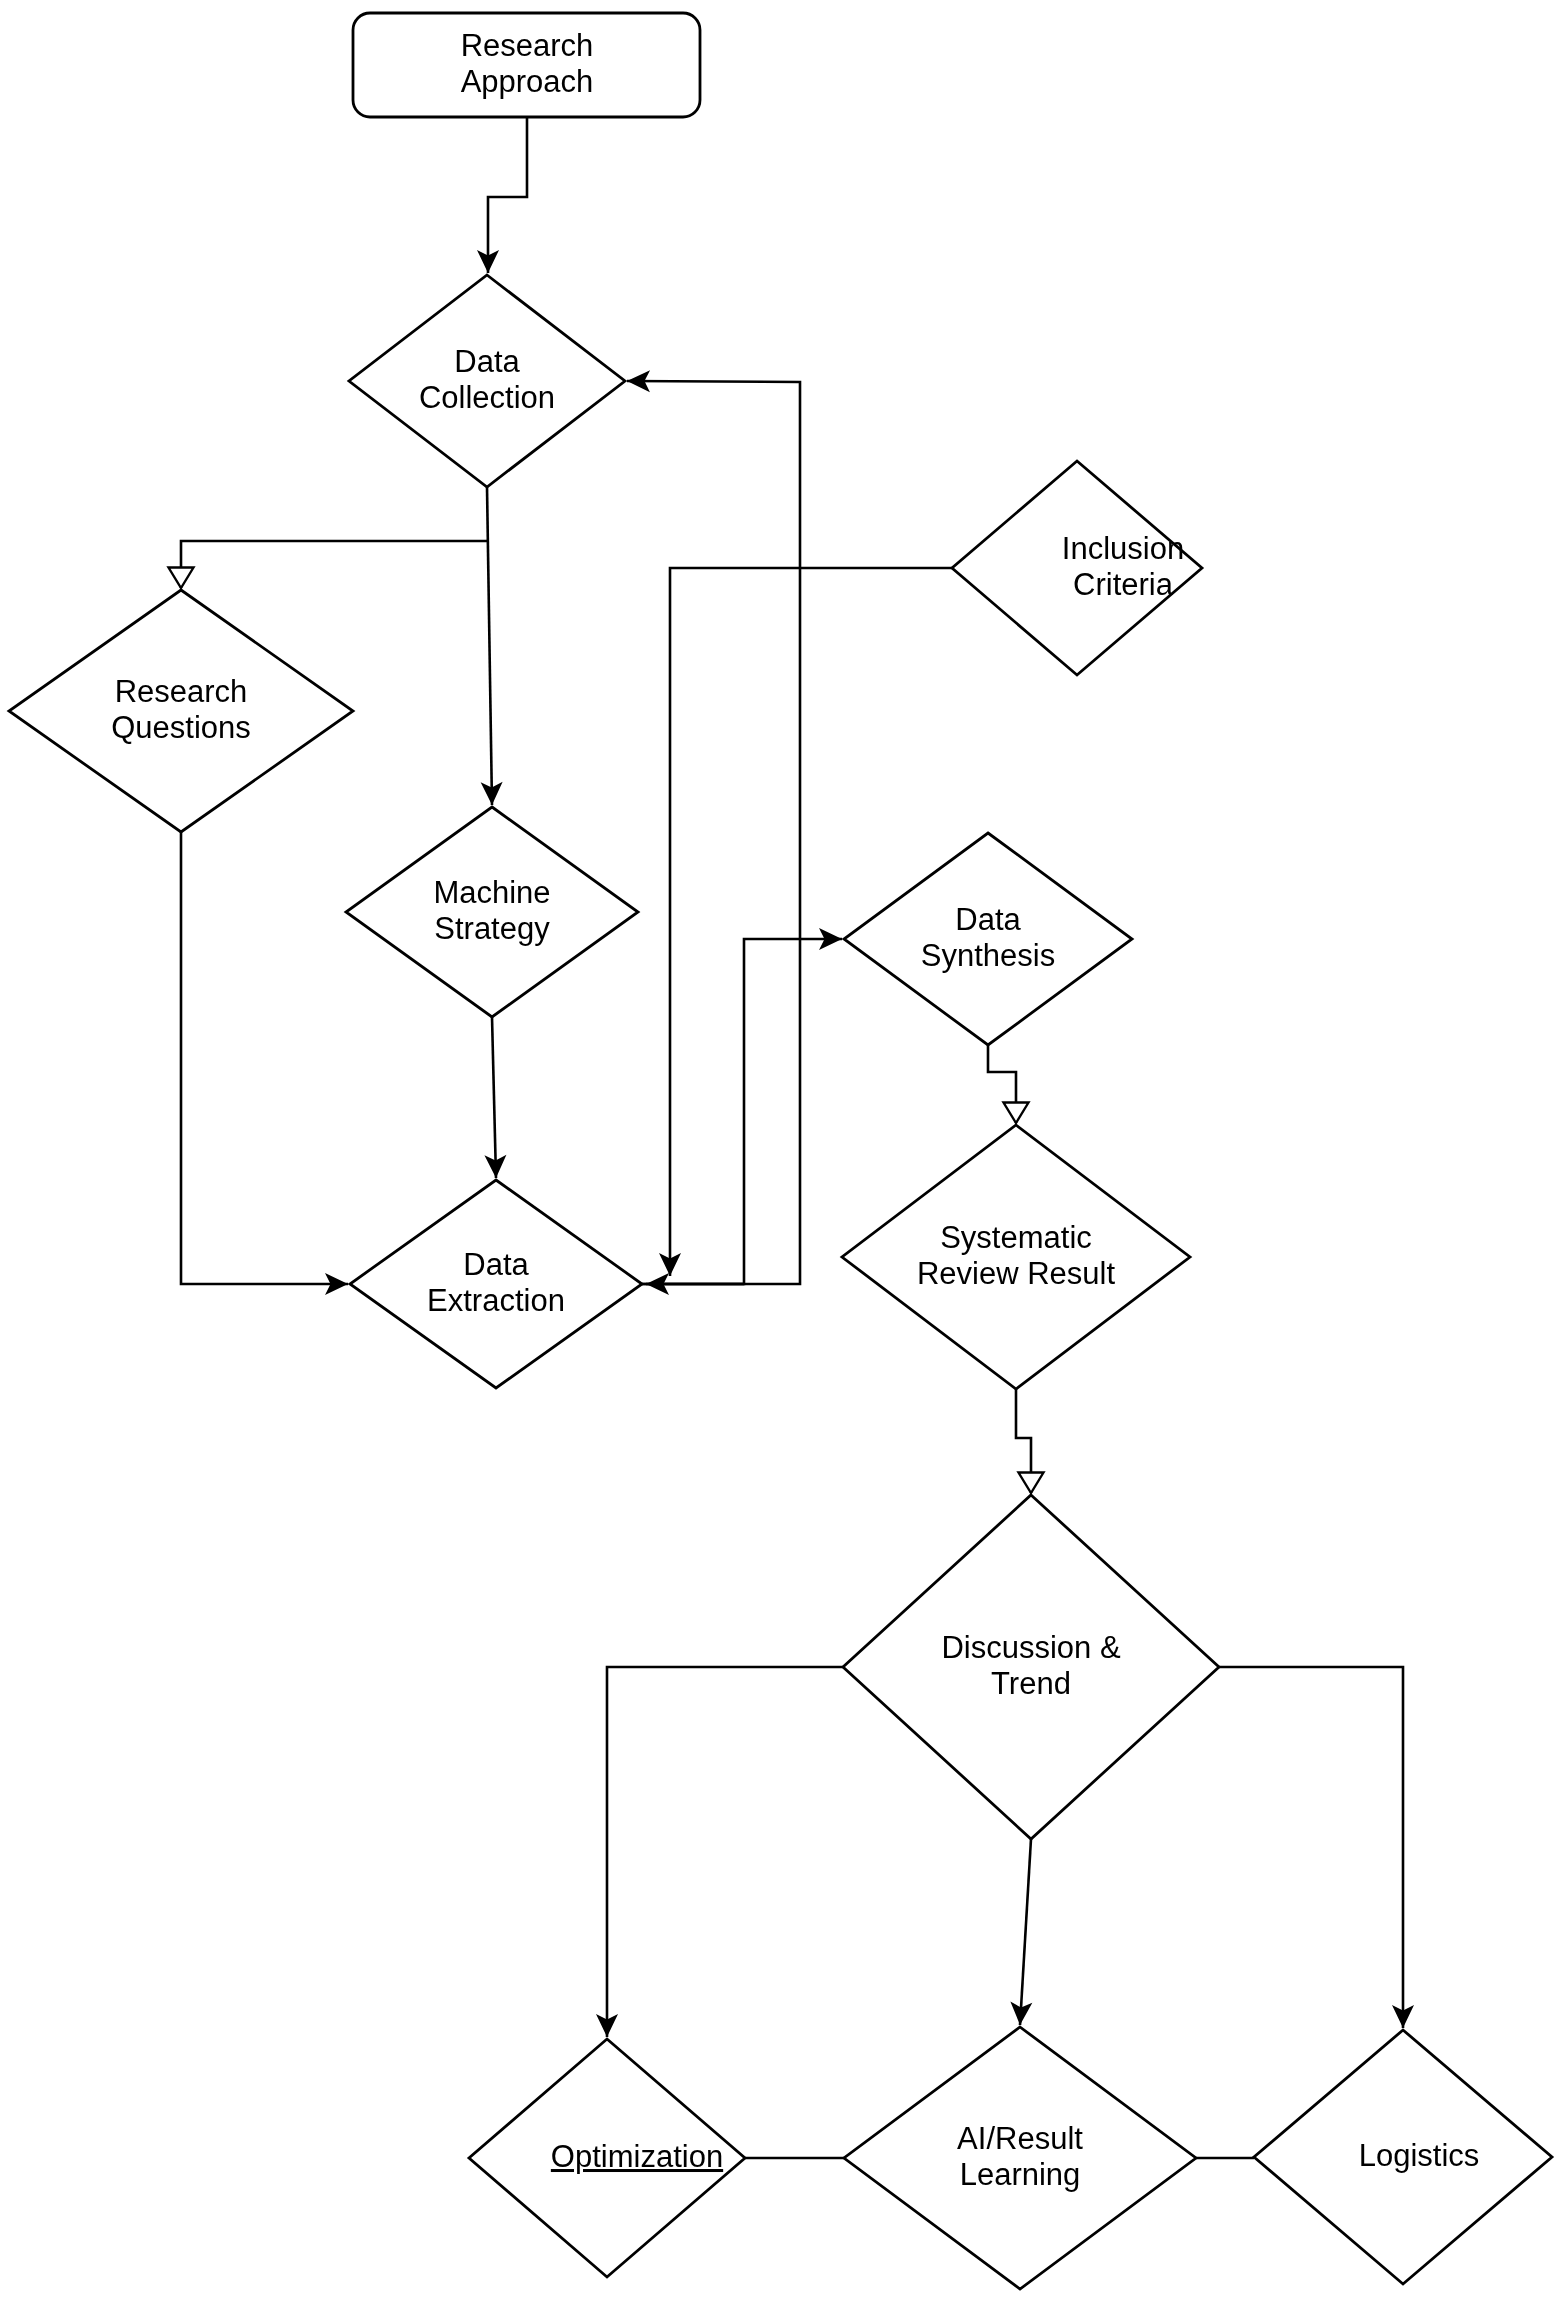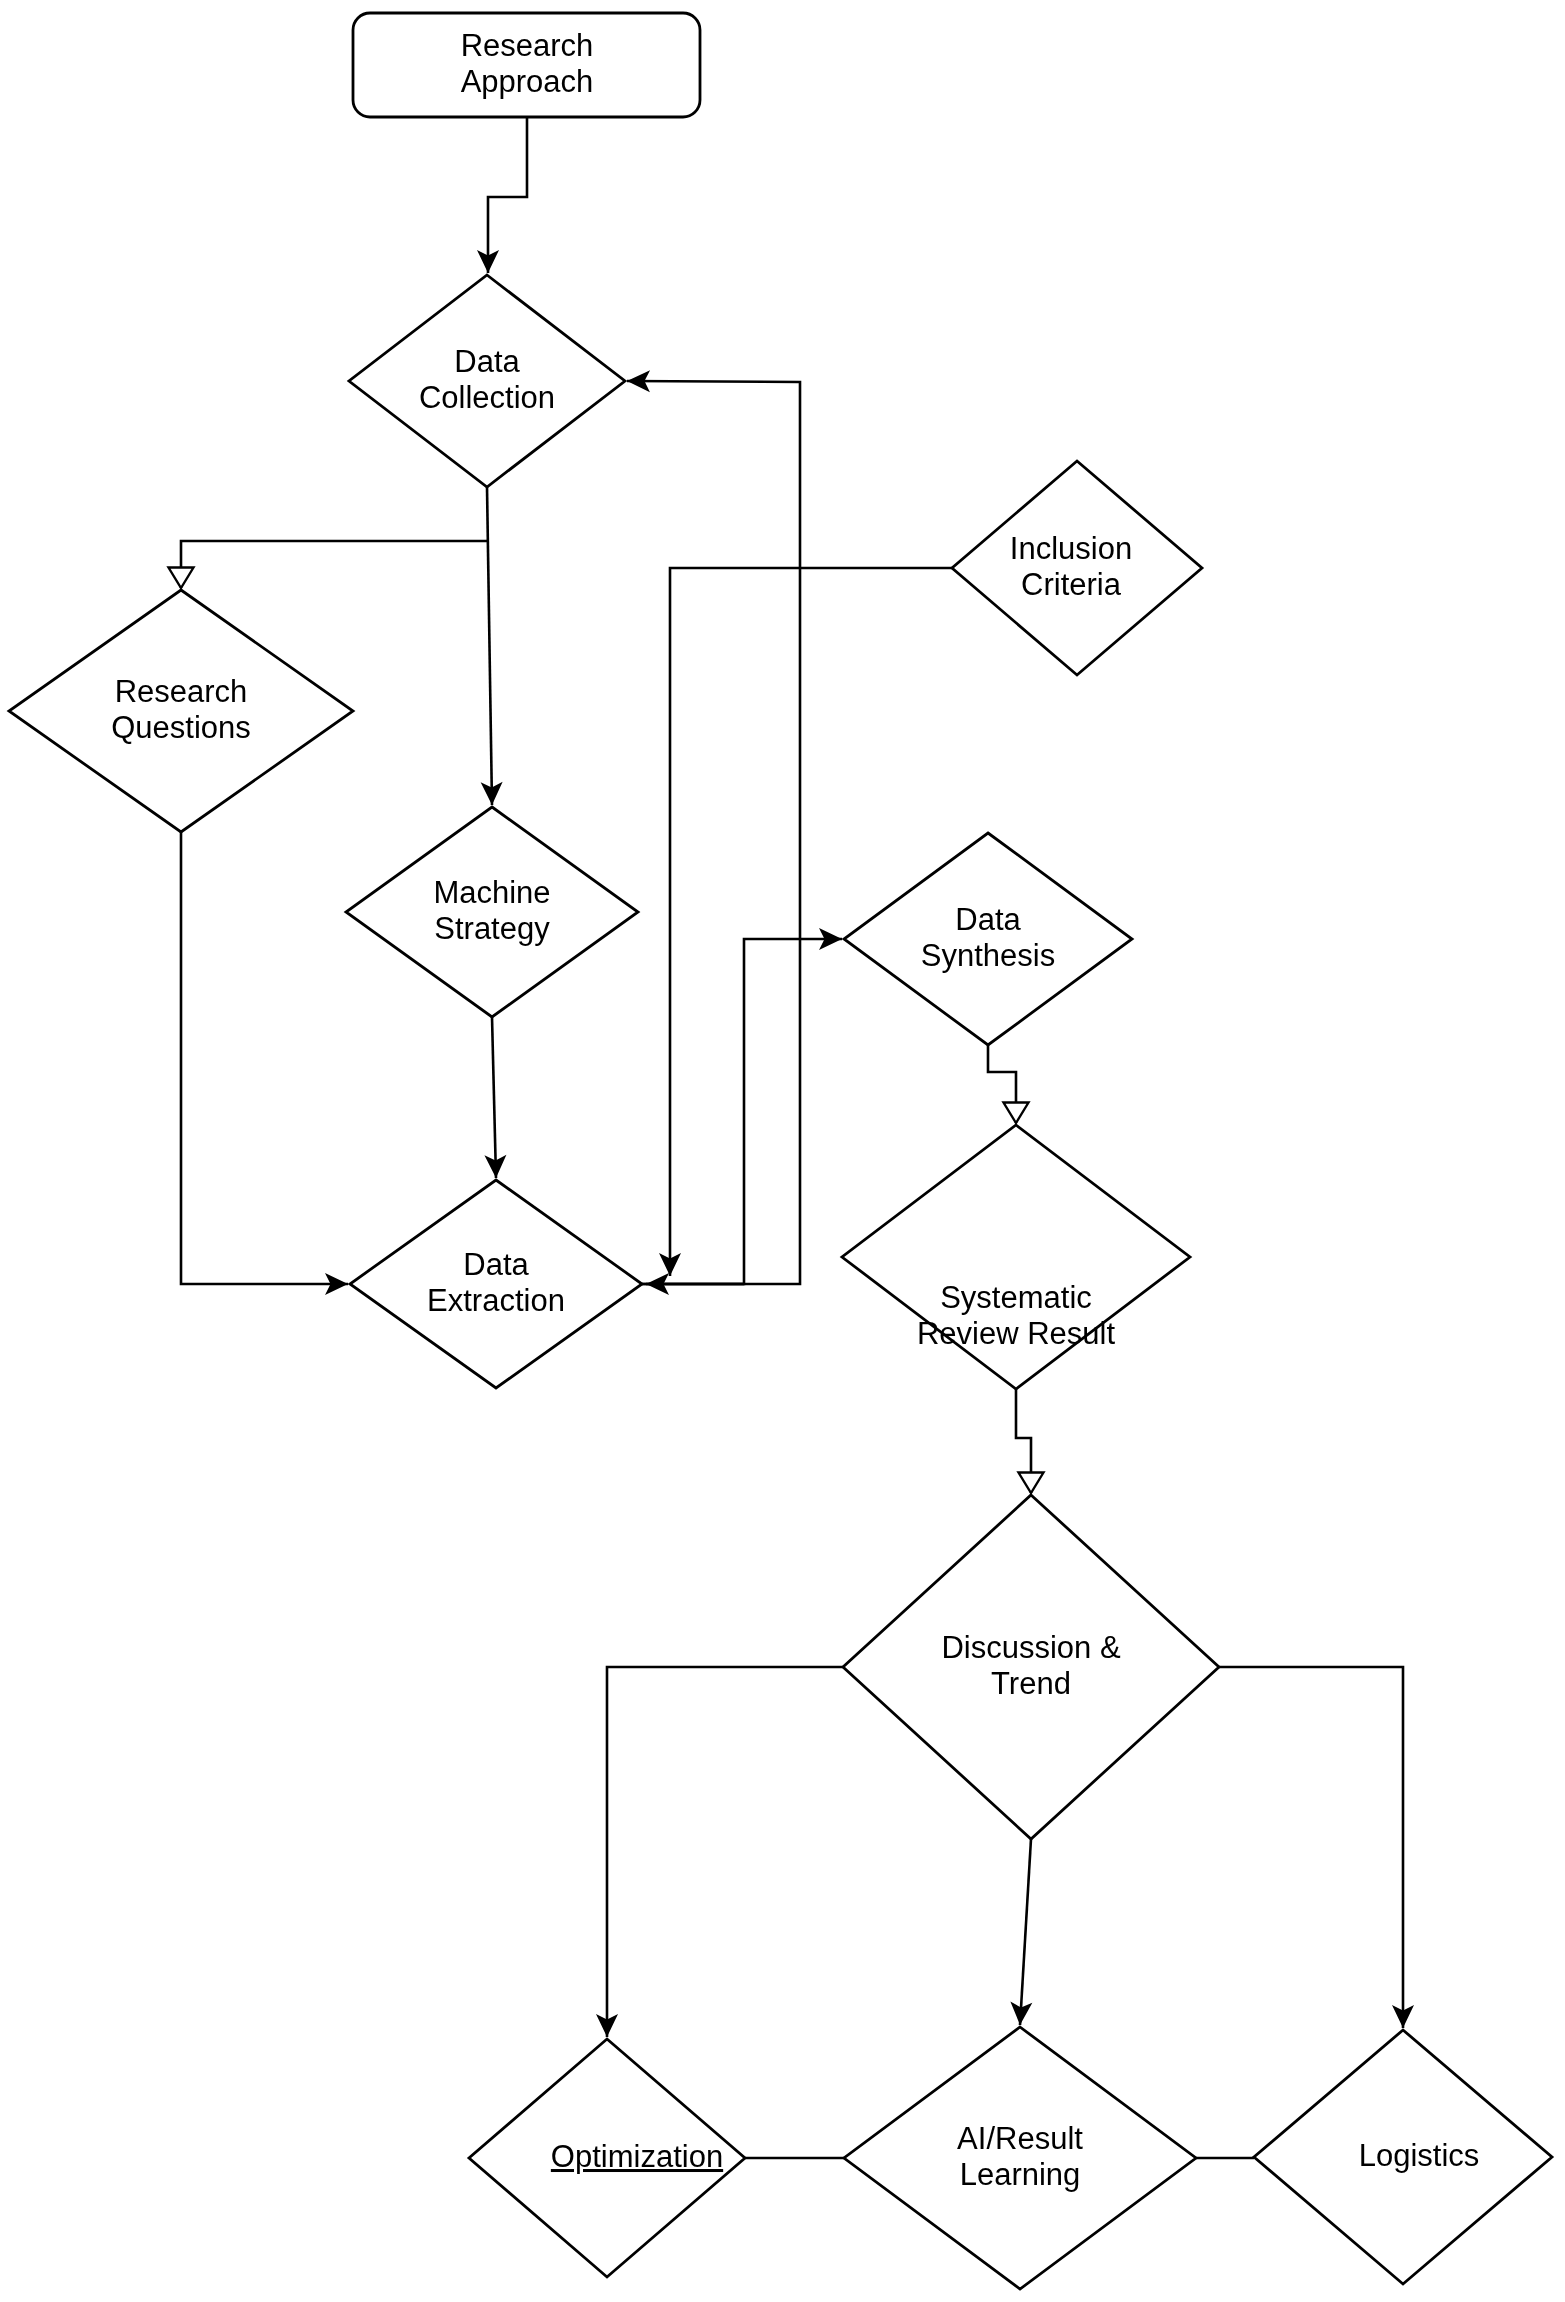--- a/index.html
+++ b/index.html
@@ -83,31 +83,31 @@
       <polygon points="607,2039 745,2158 607,2277 469,2158"></polygon>
       <polygon points="1020,2027 1196,2158 1020,2289 844,2158"></polygon>
       <polygon points="1403,2030 1552,2157 1403,2284 1254,2157"></polygon>
     </g>
   </svg>
 
   <div class="node-label" style="left:527px; top:64px;">Research
 Approach</div>
   <div class="node-label" style="left:487px; top:380px;">Data
 Collection</div>
-  <div class="node-label" style="left:1071px; top:567px;">Inclusion
+  <div class="node-label" style="left:1123px; top:567px;">Inclusion
 Criteria</div>
   <div class="node-label" style="left:181px; top:710px;">Research
 Questions</div>
   <div class="node-label" style="left:492px; top:911px;">Machine
 Strategy</div>
   <div class="node-label" style="left:988px; top:938px;">Data
 Synthesis</div>
   <div class="node-label" style="left:496px; top:1283px;">Data
 Extraction</div>
-  <div class="node-label" style="left:1016px; top:1316px;">Systematic
+  <div class="node-label" style="left:1016px; top:1256px;">Systematic
 Review Result</div>
   <div class="node-label" style="left:1031px; top:1666px;">Discussion &amp;
 Trend</div>
   <div class="node-label" style="left:637px; top:2157px;text-decoration:underline;">Optimization</div>
   <div class="node-label" style="left:1020px; top:2157px;">AI/Result
 Learning</div>
   <div class="node-label" style="left:1403px; top:2156px;margin-left:16px;">Logistics</div>
 
 </div>
 

